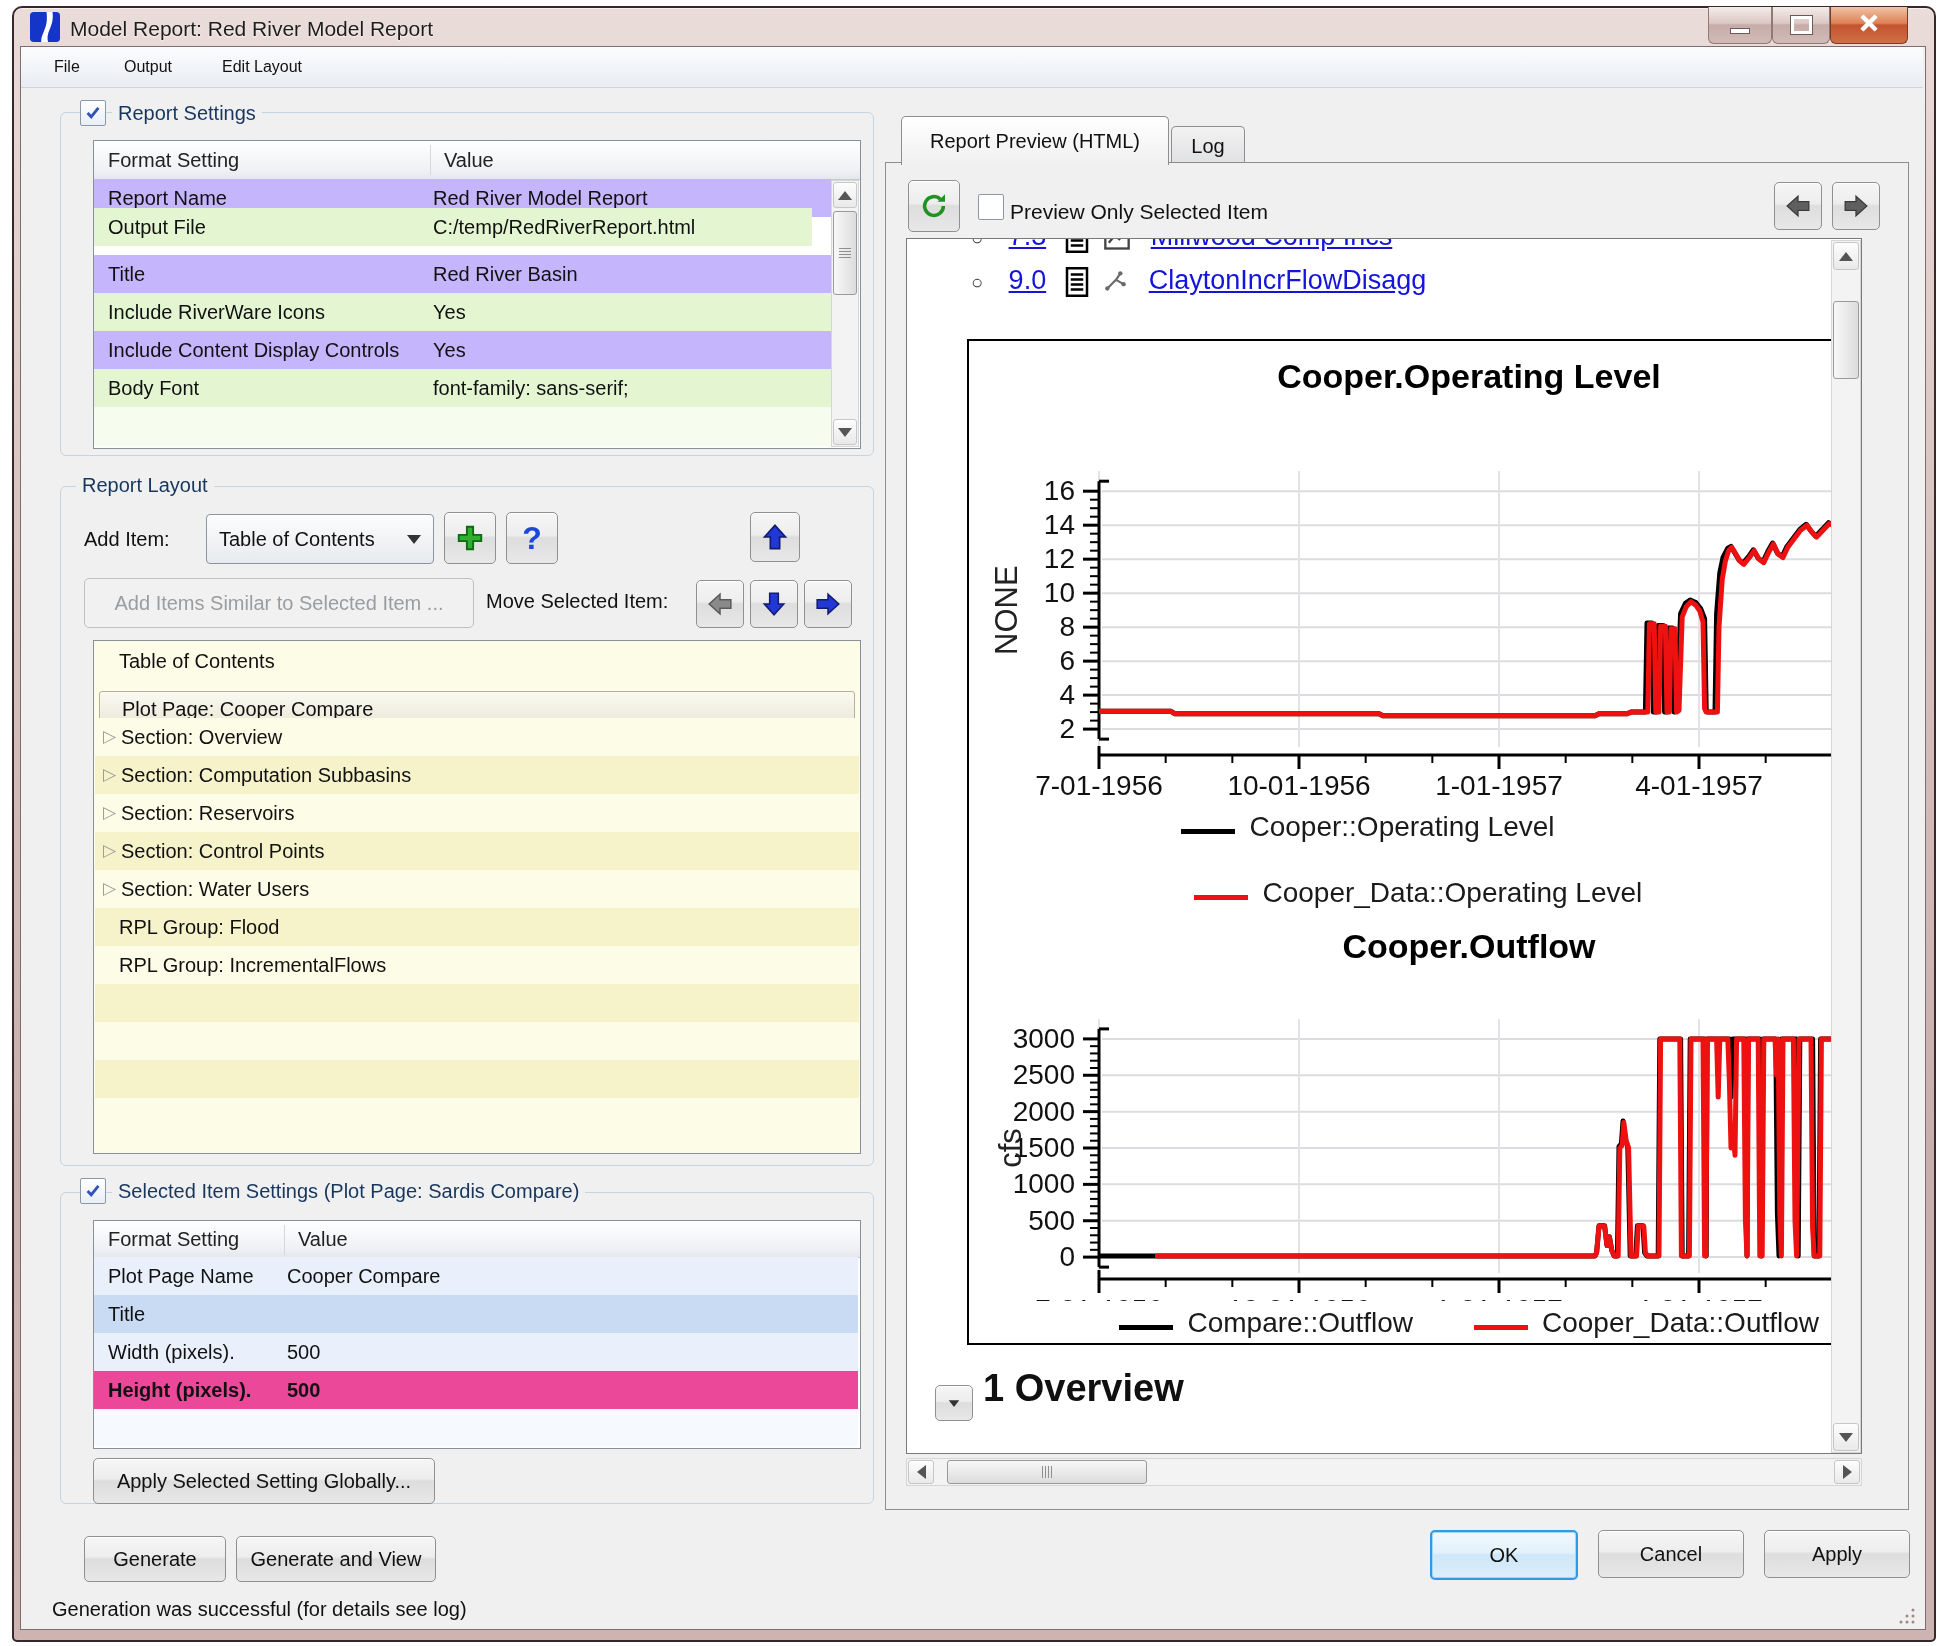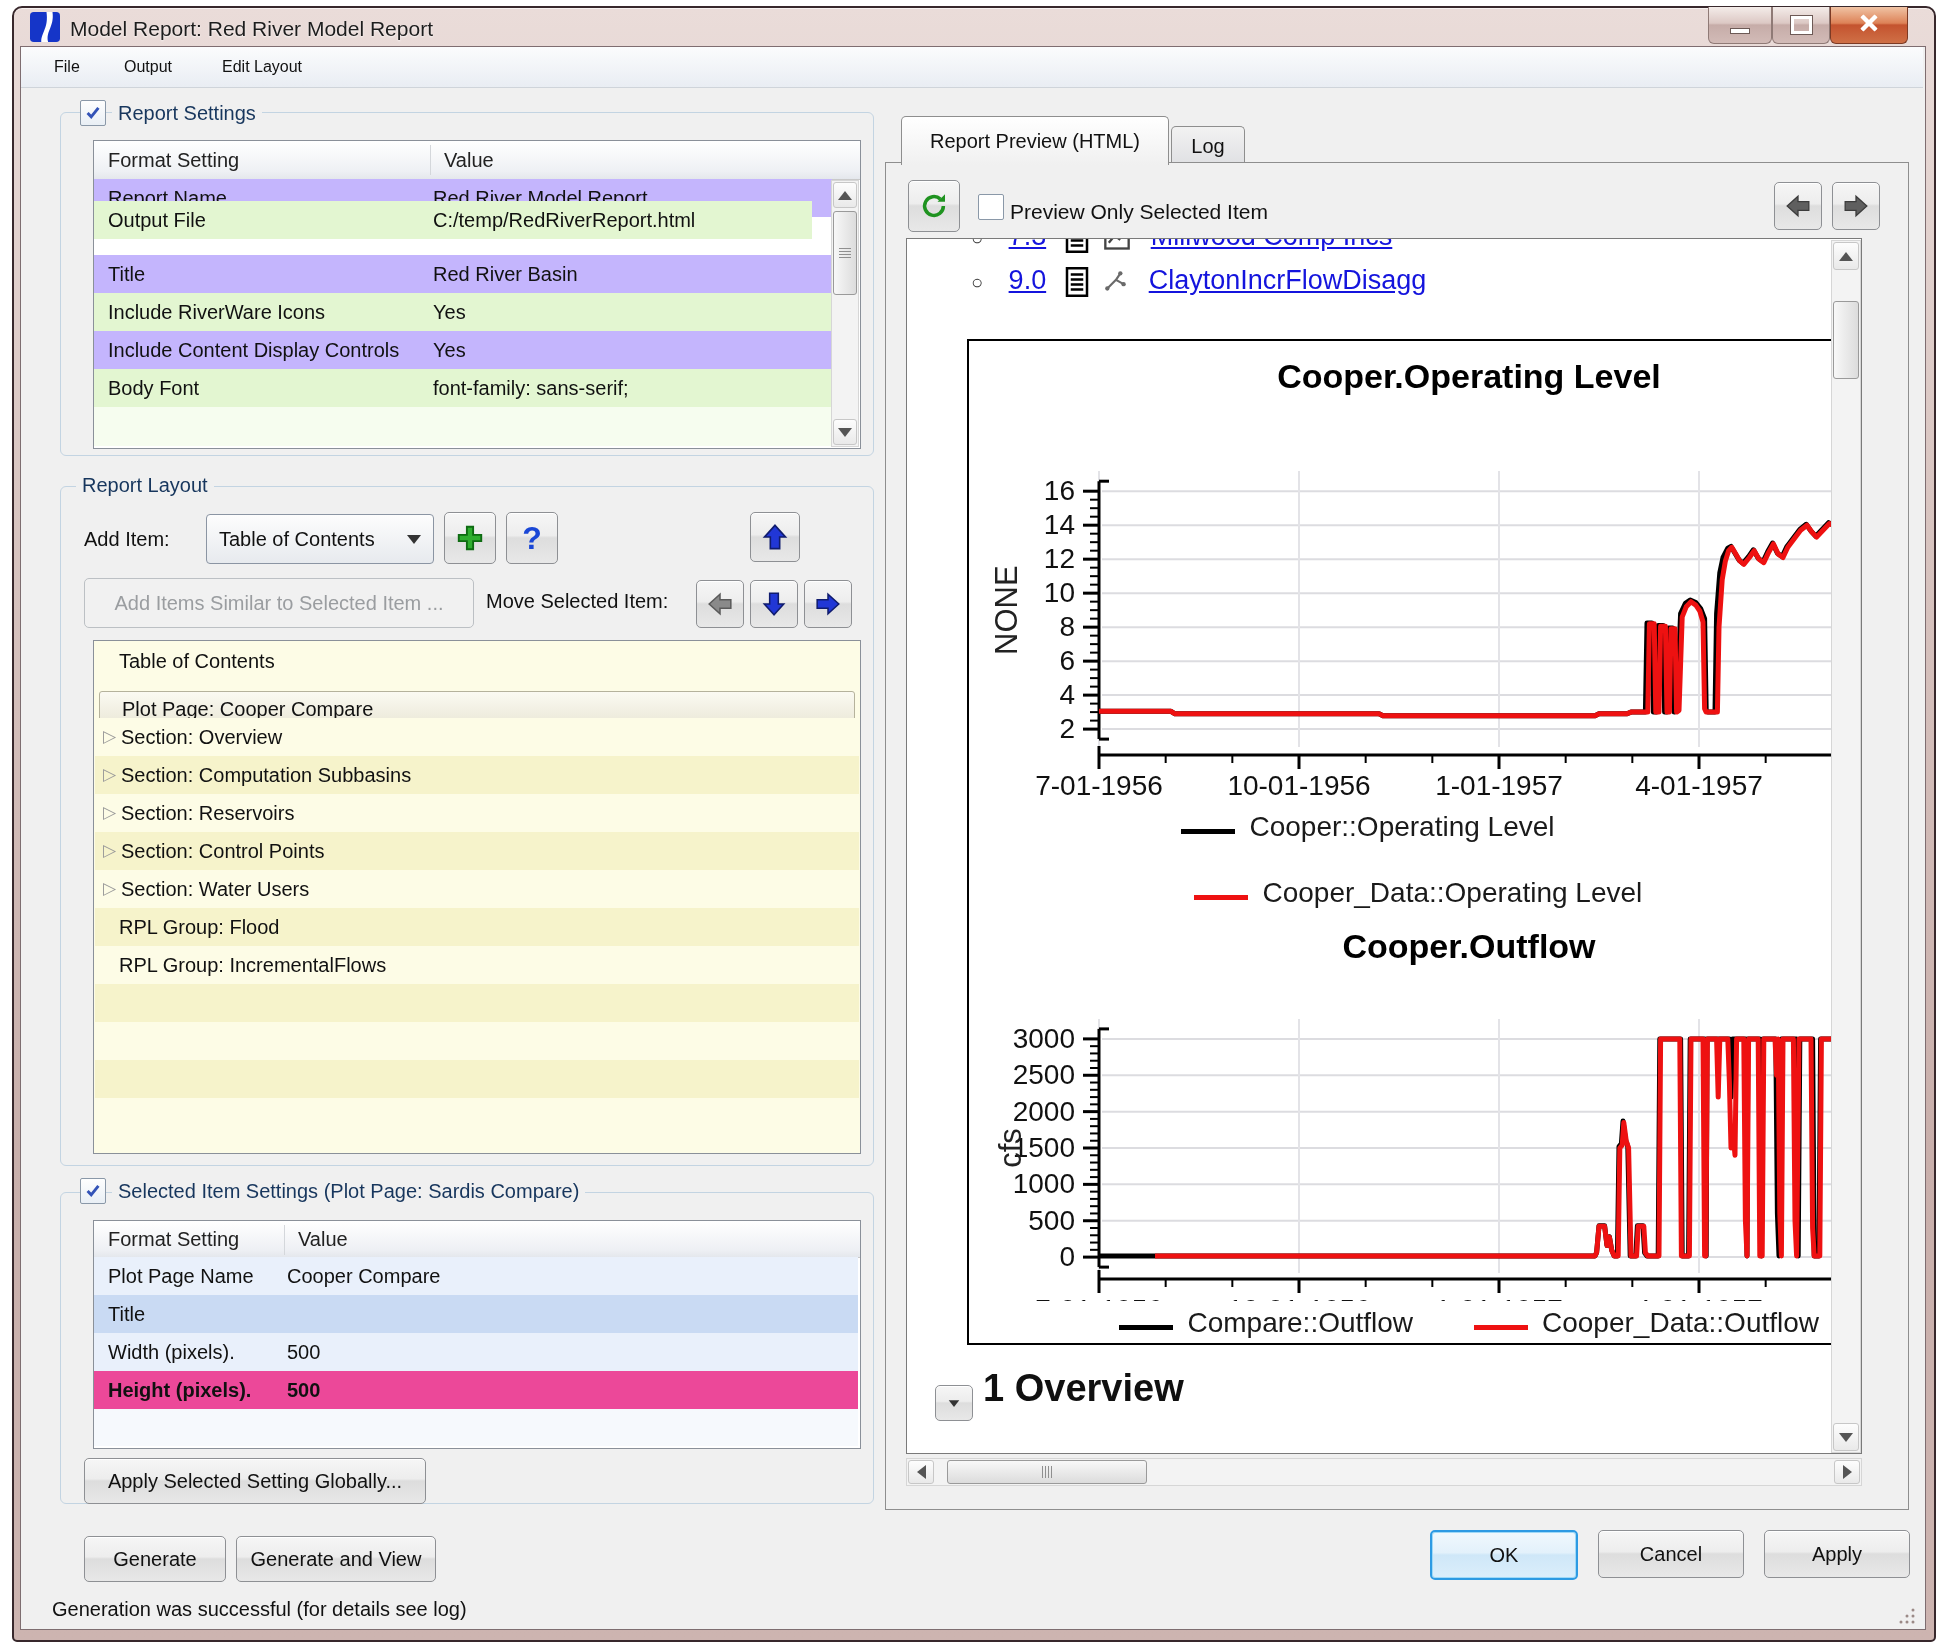--- a/index.html
+++ b/index.html
@@ -116,21 +116,21 @@
   <div class="abs tbl" style="left:93px;top:140px;width:766px;height:307px;">
     <div class="abs tblhead">
       <span class="abs hcell" style="left:14px;">Format Setting</span>
       <span class="abs hcell" style="left:350px;">Value</span>
       <span class="abs coldiv" style="left:336px;"></span>
     </div>
     <div class="abs trow g0" style="top:38px;width:738px;">
         <span class="cell1">Report Name</span>
         <span class="cell2" style="left:339px;">Red River Model Report</span>
       </div>
-    <div class="abs trow g1" style="top:60px;width:718px;">
+    <div class="abs trow g1" style="top:67px;width:718px;">
         <span class="cell1">Output File</span>
         <span class="cell2" style="left:339px;">C:/temp/RedRiverReport.html</span>
       </div>
     <div class="abs trow g0" style="top:114px;width:738px;">
         <span class="cell1">Title</span>
         <span class="cell2" style="left:339px;">Red River Basin</span>
       </div>
     <div class="abs trow g1" style="top:152px;width:738px;">
         <span class="cell1">Include RiverWare Icons</span>
         <span class="cell2" style="left:339px;">Yes</span>
@@ -266,21 +266,21 @@
     <div class="abs trow b0" style="top:112px;width:764px;">
         <span class="cell1">Width (pixels).</span>
         <span class="cell2" style="left:193px;">500</span>
       </div>
     <div class="abs trow b1" style="top:150px;width:764px;">
         <span class="cell1">Height (pixels).</span>
         <span class="cell2" style="left:193px;">500</span>
       </div>
     <div class="abs" style="top:188px;left:0;width:764px;height:37px;background:#f6f9fd;"></div>
   </div>
-  <div class="abs btn" style="left:84px;top:1458px;width:340px;height:44px;">
+  <div class="abs btn" style="left:93px;top:1458px;width:340px;height:44px;">
       <span>Apply Selected Setting Globally...</span>
     </div>
 
   <div class="abs btn" style="left:84px;top:1536px;width:140px;height:44px;">
       <span>Generate</span>
     </div>
   <div class="abs btn" style="left:236px;top:1536px;width:198px;height:44px;">
       <span>Generate and View</span>
     </div>
   <div class="abs statustext" style="left:52px;top:1598px;">Generation was successful (for details see log)</div>

